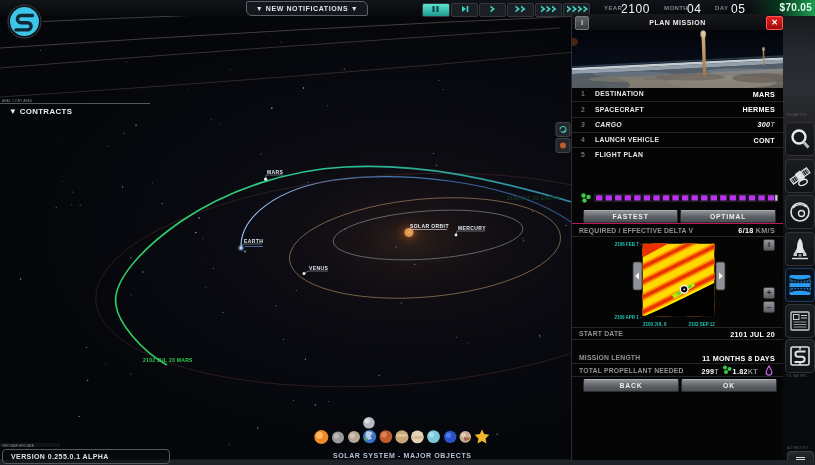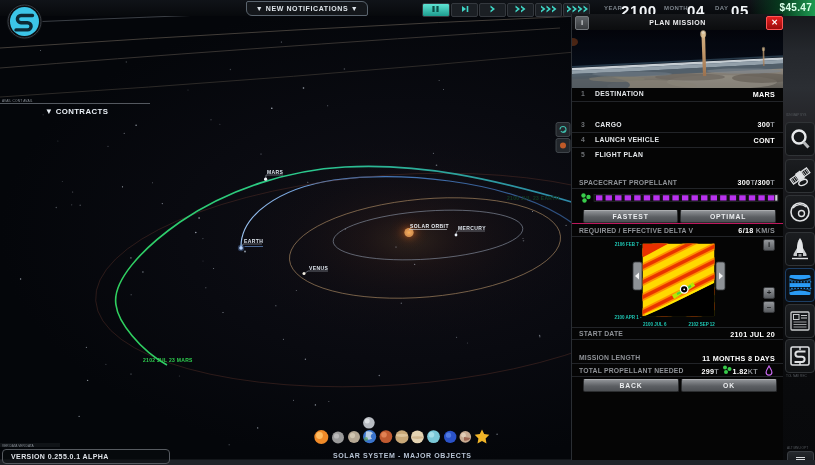--- a/index.html
+++ b/index.html
@@ -4,21 +4,21 @@
 html,body{margin:0;padding:0;background:#000;}
 #root{position:relative;width:815px;height:465px;overflow:hidden;background:#05070c;font-family:"Liberation Sans",sans-serif;}
 .abs{position:absolute;}
 .lbl{position:absolute;color:#e8eef4;font-weight:bold;letter-spacing:.5px;}
 
 #topbar{left:0;top:0;width:815px;height:16px;background:linear-gradient(180deg,#101318,#07090c);}
 #notif{left:246px;top:1px;width:120px;height:13px;background:#14171b;border:1px solid #5a646e;border-radius:2px 6px 2px 6px;color:#dfe5ea;font-size:7px;font-weight:bold;letter-spacing:.6px;text-align:center;line-height:13px;}
 .tbtn{position:absolute;top:3px;width:25px;height:12px;background:#1b1f24;border:1px solid #34383e;border-radius:2px;color:#49d6c6;font-size:7px;font-weight:bold;text-align:center;line-height:11px;letter-spacing:-1px;}
 #tb1{background:linear-gradient(180deg,#5fe3d4,#1d9c8e);color:#0a4a42;}
 .datelbl{position:absolute;top:5px;color:#7c848c;font-size:6px;font-weight:bold;letter-spacing:.4px;}
-.dateval{position:absolute;top:2px;color:#f2f5f8;font-size:15px;font-weight:bold;letter-spacing:.6px;}
+.dateval{position:absolute;top:2px;color:#f2f5f8;font-size:12px;font-weight:normal;letter-spacing:.6px;}
 #money{left:750px;top:0;width:65px;height:16px;background:linear-gradient(90deg,rgba(0,20,8,0) 0%,#07371d 45%,#1d9c52 100%);}
 #moneytxt{right:3px;top:2px;position:absolute;color:#d9ffe8;font-size:10px;font-weight:bold;letter-spacing:.3px;}
 
 #panel{left:571px;top:14px;width:211px;height:451px;background:#050505;border-left:1px solid #2a2e33;}
 #phead{position:absolute;left:0;top:0;width:211px;height:16px;background:linear-gradient(180deg,#17191c,#0b0c0e);}
 #phead .t{position:absolute;width:211px;text-align:center;top:4.5px;color:#ececee;font-size:7px;font-weight:bold;letter-spacing:.5px;}
 #ibtn{position:absolute;left:3px;top:2px;width:12px;height:12px;background:linear-gradient(180deg,#5e6266,#383b3e);border:1px solid #74787c;border-radius:2px;color:#cfd2d5;font-size:8px;font-weight:bold;text-align:center;line-height:12px;}
 #xbtn{position:absolute;left:194px;top:2px;width:15px;height:12px;background:linear-gradient(180deg,#e32020,#9c0c0c);border:1px solid #f55;border-radius:2px;color:#fff;font-size:8px;font-weight:bold;text-align:center;line-height:12px;}
 .prow{position:absolute;left:0;width:211px;height:15px;border-bottom:1px solid #222428;}
 .pnum{position:absolute;left:9px;top:4px;color:#6f7276;font-size:6.8px;font-weight:bold;}
@@ -240,29 +240,29 @@
           <path d="M 19.5 1.5 l 4.5 3.5 -4.5 3.5 v -2 l 2 -1.5 -2 -1.5 z"></path>
         </g>
       </svg></div>
 <span class="datelbl" style="left:604px;">YEAR</span>
     <span class="dateval" style="left:621px;">2100</span>
 <span class="datelbl" style="left:664px;">MONTH</span>
     <span class="dateval" style="left:687px;">04</span>
 <span class="datelbl" style="left:715px;">DAY</span>
     <span class="dateval" style="left:731px;">05</span>
 <div class="abs" id="money">
-      <span id="moneytxt">$45.47</span>
+      <span id="moneytxt">$70.05</span>
     </div>
 <svg class="abs" style="left:0;top:0;" width="60" height="50" viewBox="0 0 60 50">
 <circle cx="24.5" cy="21.5" r="18" fill="#0b0d10"></circle>
 <circle cx="24.5" cy="21.5" r="16.5" fill="none" stroke="#3a3f46" stroke-width="1"></circle>
 <circle cx="24.5" cy="21.5" r="14.5" fill="#3cc5e8"></circle>
 <path d="M 32.5 15.5 H 21 a 3.6 3.6 0 0 0 0 7.2 H 27.5 a 3.6 3.6 0 0 1 0 7.2 H 16" stroke="#0c2935" stroke-width="3.4" fill="none" stroke-linecap="round"></path>
 </svg>
-<div class="lbl" style="left:9px;top:107px;font-size:7.8px;letter-spacing:.4px;margin-left:36px;">▼ CONTRACTS</div>
+<div class="lbl" style="left:9px;top:107px;font-size:7.8px;letter-spacing:.4px;">▼ CONTRACTS</div>
 <div class="abs" id="sidebar">
       <div class="sic" style="top:106px;"><svg width="28" height="32" viewBox="0 0 28 32">
           <circle cx="13" cy="14" r="6.5" fill="none" stroke="#e8eaec" stroke-width="2.4"></circle>
           <path d="M 17.5 19 l 5 5.5" stroke="#b8babc" stroke-width="3"></path>
         </svg></div>
 <div class="sic" style="top:142.5px;"><svg width="28" height="32" viewBox="0 0 28 32">
           <g transform="rotate(-35 14 16)" stroke="#dfe1e3" fill="none">
             <rect x="4" y="13" width="7" height="6" stroke-width="1.2"></rect>
             <path d="M 5.5 13 v 6 M 7.5 13 v 6 M 9.5 13 v 6" stroke-width="0.7"></path>
             <rect x="17" y="13" width="7" height="6" stroke-width="1.2"></rect>
@@ -375,37 +375,38 @@
 <ellipse cx="191.5" cy="19" rx="1.7" ry="2.3" fill="#ffdfa8" opacity="0.5"></ellipse>
 <rect width="211" height="58" fill="#060a10" opacity="0.12"></rect>
 </g>
 </svg>
 
 <div class="prow" style="top:72px;">
         <span class="pnum">1</span>
         <span class="plab">DESTINATION</span>
         <span class="pval">MARS</span>
       </div>
-  <div class="prow" style="top:102.8px;">
+  <div class="prow" style="top:87.6px;">
+        <span class="pnum">2</span>
+        <span class="plab">SPACECRAFT</span>
+        <span class="pval">HERMES</span>
+      </div>
+  <div class="prow" style="top:102.8px;font-style:italic;">
         <span class="pnum">3</span>
         <span class="plab">CARGO</span>
         <span class="pval">300<span class="u">T</span></span>
       </div>
   <div class="prow" style="top:118px;">
         <span class="pnum">4</span>
         <span class="plab">LAUNCH VEHICLE</span>
         <span class="pval">CONT</span>
       </div>
   <div class="prow" style="top:133.2px;border-bottom:none;">
         <span class="pnum">5</span>
         <span class="plab">FLIGHT PLAN</span>
-      </div>
-  <div class="prow" style="top:161.8px;height:12px;">
-        <span class="plab2">SPACECRAFT PROPELLANT</span>
-        <span class="pval" style="top:2px;">300<span class="u">T</span>/300<span class="u">T</span></span>
       </div>
   <svg class="abs" style="left:0;top:178px;" width="211" height="18" viewBox="0 0 211 18">
 <circle cx="11.5" cy="3.5" r="2.2" fill="#38cc4a"></circle>
         <circle cx="16.5" cy="5" r="2.2" fill="#38cc4a"></circle>
         <circle cx="12.5" cy="8.5" r="2.2" fill="#38cc4a"></circle>
 <rect x="22" y="2.4" width="184" height="7" fill="#101012" stroke="#2e3032" stroke-width="0.6"></rect>
 <rect x="24.0" y="3.3" width="6.4" height="5.2" fill="#b933ef"></rect>
         <rect x="33.55" y="3.3" width="6.4" height="5.2" fill="#b933ef"></rect>
         <rect x="43.1" y="3.3" width="6.4" height="5.2" fill="#b933ef"></rect>
         <rect x="52.650000000000006" y="3.3" width="6.4" height="5.2" fill="#b933ef"></rect>

